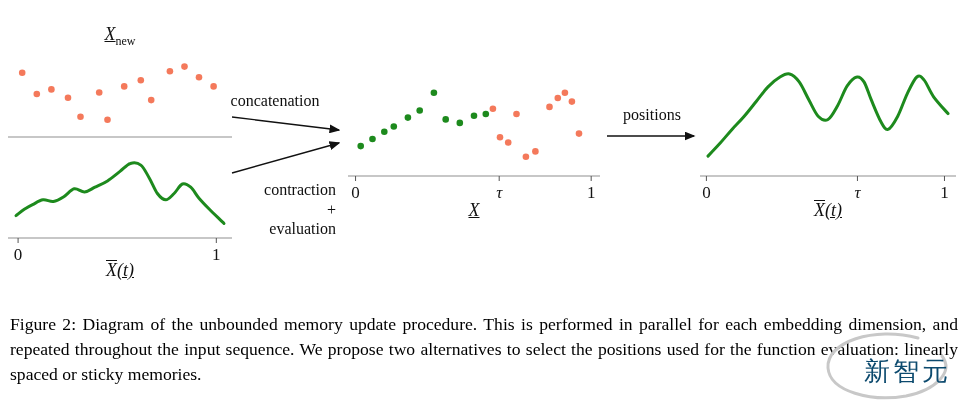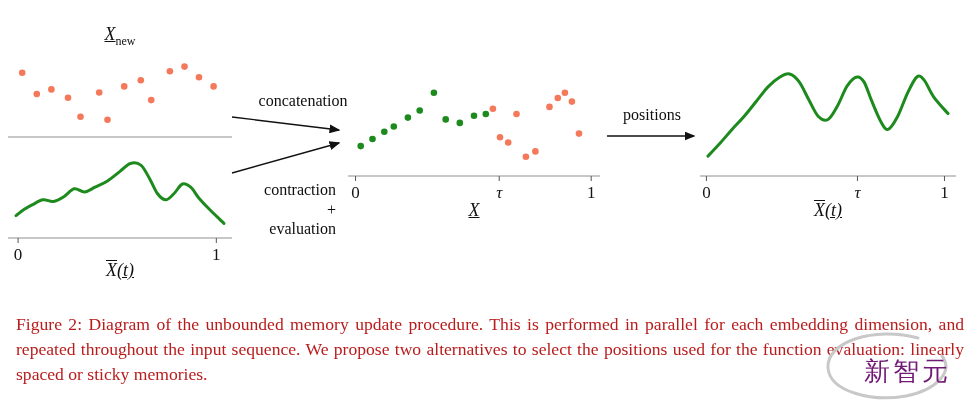--- a/index.html
+++ b/index.html
@@ -16,34 +16,34 @@
 
   .plabel{position:absolute;text-align:center;font-size:18px;font-style:italic;color:#101010;text-decoration:underline;}
   .plabel sub{font-size:12px;font-style:normal;}
   #label-x-new{left:8px;top:24px;width:224px;}
   #label-xbar-prev{left:8px;top:260px;width:224px;}
   #label-x-mid{left:348px;top:200px;width:252px;}
   #label-xbar-new{left:700px;top:200px;width:256px;}
   .ovl{display:inline-block;border-top:1.5px solid #111;line-height:1.05;padding-top:0px;}
 
   .alabel{position:absolute;text-align:center;font-size:16px;color:#0e0e0e;font-style:normal;}
-  #alabel-concat{left:244px;top:92px;width:118px;}
+  #alabel-concat{left:216px;top:92px;width:118px;}
   #alabel-contract{left:230px;top:180px;width:106px;line-height:19.5px;text-align:right;}
   #alabel-regress{left:604px;top:106px;width:96px;}
 
   #arrow-layer{position:absolute;left:0;top:0;pointer-events:none;}
 
   .caption{
-    position:absolute;left:16px;top:312px;width:948px;
-    font-size:17.6px;line-height:1.43;text-align:justify;color:#b91c1c;
+    position:absolute;left:10px;top:312px;width:948px;
+    font-size:17.6px;line-height:1.43;text-align:justify;color:#000000;
   }
 
   #watermark-swoosh{position:absolute;left:814px;top:328px;overflow:visible;}
   .wm-text{
-    position:absolute;left:864px;top:354px;font-size:26px;color:#701a75;
+    position:absolute;left:864px;top:354px;font-size:26px;color:#0c4a6e;
     letter-spacing:3px;font-family:"DejaVu Sans",sans-serif;white-space:nowrap;
   }
 </style>
 </head>
 <body>
 
 <div class="canvas">
 
   <div class="plabel" id="label-x-new">
     <span>X</span><sub>new</sub>

